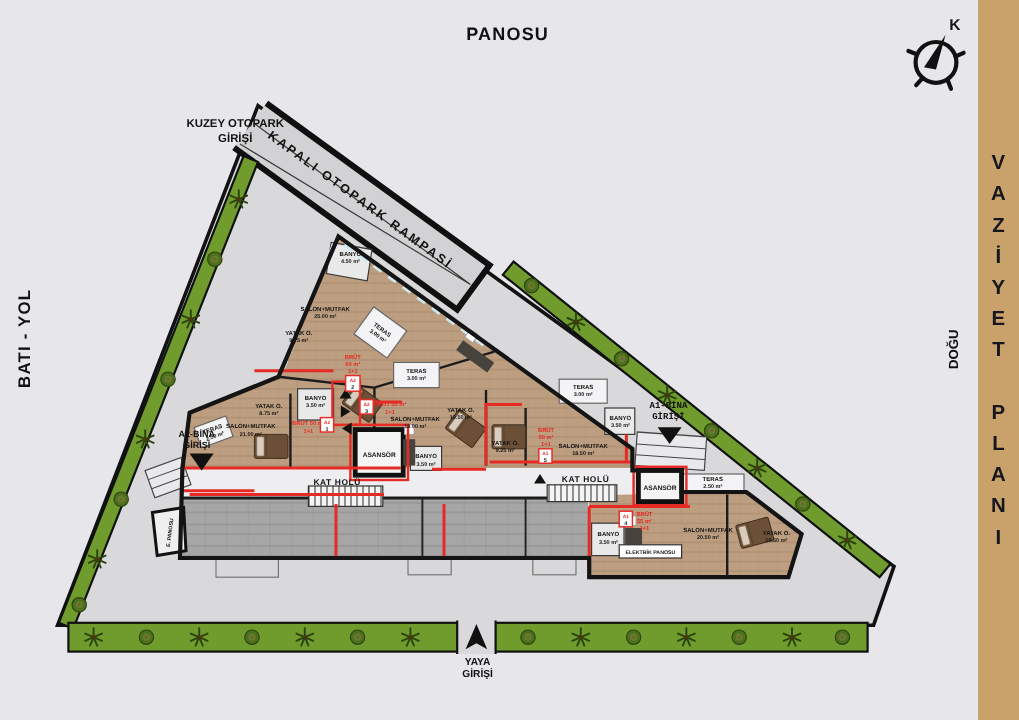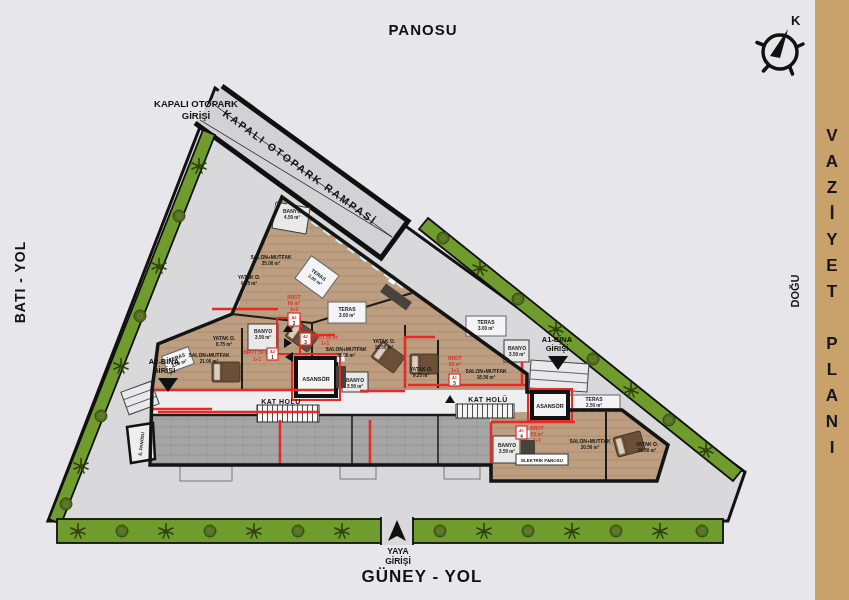--- a/index.html
+++ b/index.html
@@ -10,21 +10,21 @@
        font-weight:bold;text-align:center;}
   .lbl-kuzey{left:423px;top:29px;font-size:15px;letter-spacing:1px;}
   .lbl-bati{left:20px;top:282px;font-size:14px;letter-spacing:1px;transform:translate(-50%,-50%) rotate(-90deg);}
   .lbl-dogu{left:795px;top:291px;font-size:11px;transform:translate(-50%,-50%) rotate(-90deg);}
   .lbl-guney{left:422px;top:577px;font-size:17px;letter-spacing:1px;}
   .lbl-yaya{left:398px;top:556px;font-size:8.5px;line-height:1.2;}
   .lbl-otopark{left:196px;top:110px;font-size:9.5px;line-height:1.25;}
   .lbl-rampa{left:300px;top:167px;font-size:10.5px;letter-spacing:2px;
              transform:translate(-50%,-50%) rotate(36deg);}
   .lbl-a2giris{left:164px;top:366px;font-size:7.5px;line-height:1.2;}
-  .lbl-a1giris{left:557px;top:344px;font-size:7.5px;line-height:1.2;}
+  .lbl-a1giris{left:557px;top:344px;font-size:7.5px;line-height:1.2;font-family:Liberation Mono, monospace;}
   .side-strip{position:absolute;right:0;top:0;width:34px;height:600px;background:#c9a16b;
               display:flex;flex-direction:column;align-items:center;padding-top:126px;box-sizing:border-box;}
   .vword{writing-mode:vertical-lr;text-orientation:upright;font-weight:bold;font-size:17px;
          color:#17161f;letter-spacing:7px;line-height:1;}
   .vword+.vword{margin-top:26px;}
   text{font-family:"Liberation Sans",sans-serif;fill:#141414;}
   .rm{font-size:5px;font-weight:bold;text-anchor:middle;}
   .rma{font-size:4.6px;font-weight:bold;text-anchor:middle;}
   .kh{font-size:7px;font-weight:bold;text-anchor:middle;letter-spacing:.5px;}
   .as{font-size:5.5px;font-weight:bold;text-anchor:middle;}
@@ -343,27 +343,26 @@
       <path d="M796.5,47 L803,44"></path>
     </g>
     <polygon points="770,56 788,29 780,58" fill="#111"></polygon>
     <text x="791" y="25" font-size="13" font-weight="bold"><tspan>K</tspan></text>
   </g>
 </svg>
 
 <div class="ovl lbl-kuzey">PANOSU</div>
 <div class="ovl lbl-bati">BATI - YOL</div>
 <div class="ovl lbl-dogu">DOĞU</div>
-<div class="ovl lbl-guney">GÜNEY - YOL</div>
 <div class="ovl lbl-yaya">
   <div>YAYA</div>
   <div>GİRİŞİ</div>
 </div>
 <div class="ovl lbl-otopark">
-  <div>KAPALI OTOPARK</div>
+  <div>KUZEY OTOPARK</div>
   <div>GİRİŞİ</div>
 </div>
 <div class="ovl lbl-rampa">KAPALI OTOPARK RAMPASİ</div>
 <div class="ovl lbl-a2giris">
   <div>A2-BİNA</div>
   <div>GİRİŞİ</div>
 </div>
 <div class="ovl lbl-a1giris">
   <div>A1-BİNA</div>
   <div>GİRİŞİ</div>

